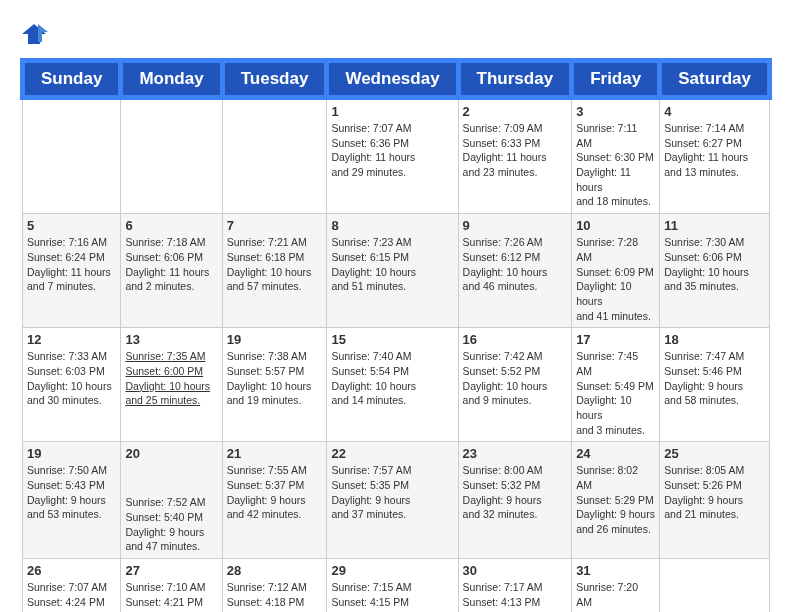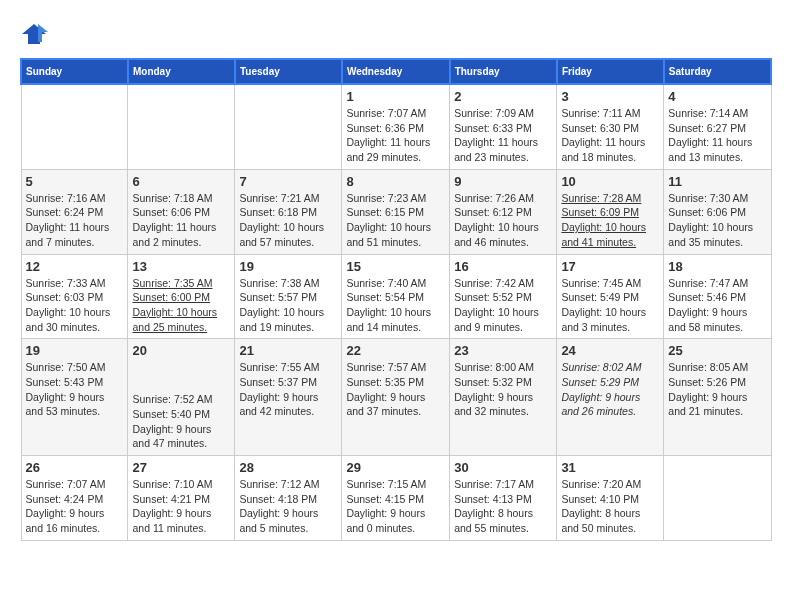--- a/index.html
+++ b/index.html
@@ -53,25 +53,25 @@
       color: #555;
     }
     table {
       width: 100%;
       border-collapse: collapse;
       font-size: 11px;
     }
     thead tr th {
       background-color: #2255bb;
       color: #fff;
-      padding: 6px 4px;
+      padding: 6px 16px;
       text-align: left;
-      font-size: 10px;
-      font-weight: bold;
-      border: 2px solid #3b82f6;
+      font-size: 17px;
+      font-weight: bold;
+      border: 5px solid #3b82f6;
     }
     tbody tr td {
       border: 1px solid #ccc;
       vertical-align: top;
       padding: 4px;
       height: 80px;
       width: 110px;
       background: #fff;
     }
     tbody tr:nth-child(even) td {
@@ -190,21 +190,21 @@
         </td>
         <td>
           <span class="day-number">9</span>
           <div class="day-info" style="white-space: pre-line;">Sunrise: 7:26 AM
 Sunset: 6:12 PM
 Daylight: 10 hours
 and 46 minutes.</div>
         </td>
         <td>
           <span class="day-number">10</span>
-          <div class="day-info" style="white-space: pre-line; text-decoration: underline;">Sunrise: 7:28 AM
+          <div class="day-info" style="white-space: pre-line;">Sunrise: 7:28 AM
 Sunset: 6:09 PM
 Daylight: 10 hours
 and 41 minutes.</div>
         </td>
         <td>
           <span class="day-number">11</span>
           <div class="day-info" style="white-space: pre-line;">Sunrise: 7:30 AM
 Sunset: 6:06 PM
 Daylight: 10 hours
 and 35 minutes.</div>
@@ -292,21 +292,21 @@
         </td>
         <td>
           <span class="day-number">23</span>
           <div class="day-info" style="white-space: pre-line;">Sunrise: 8:00 AM
 Sunset: 5:32 PM
 Daylight: 9 hours
 and 32 minutes.</div>
         </td>
         <td>
           <span class="day-number">24</span>
-          <div class="day-info" style="white-space: pre-line; font-style: italic;">Sunrise: 8:02 AM
+          <div class="day-info" style="white-space: pre-line;">Sunrise: 8:02 AM
 Sunset: 5:29 PM
 Daylight: 9 hours
 and 26 minutes.</div>
         </td>
         <td>
           <span class="day-number">25</span>
           <div class="day-info" style="white-space: pre-line;">Sunrise: 8:05 AM
 Sunset: 5:26 PM
 Daylight: 9 hours
 and 21 minutes.</div>

